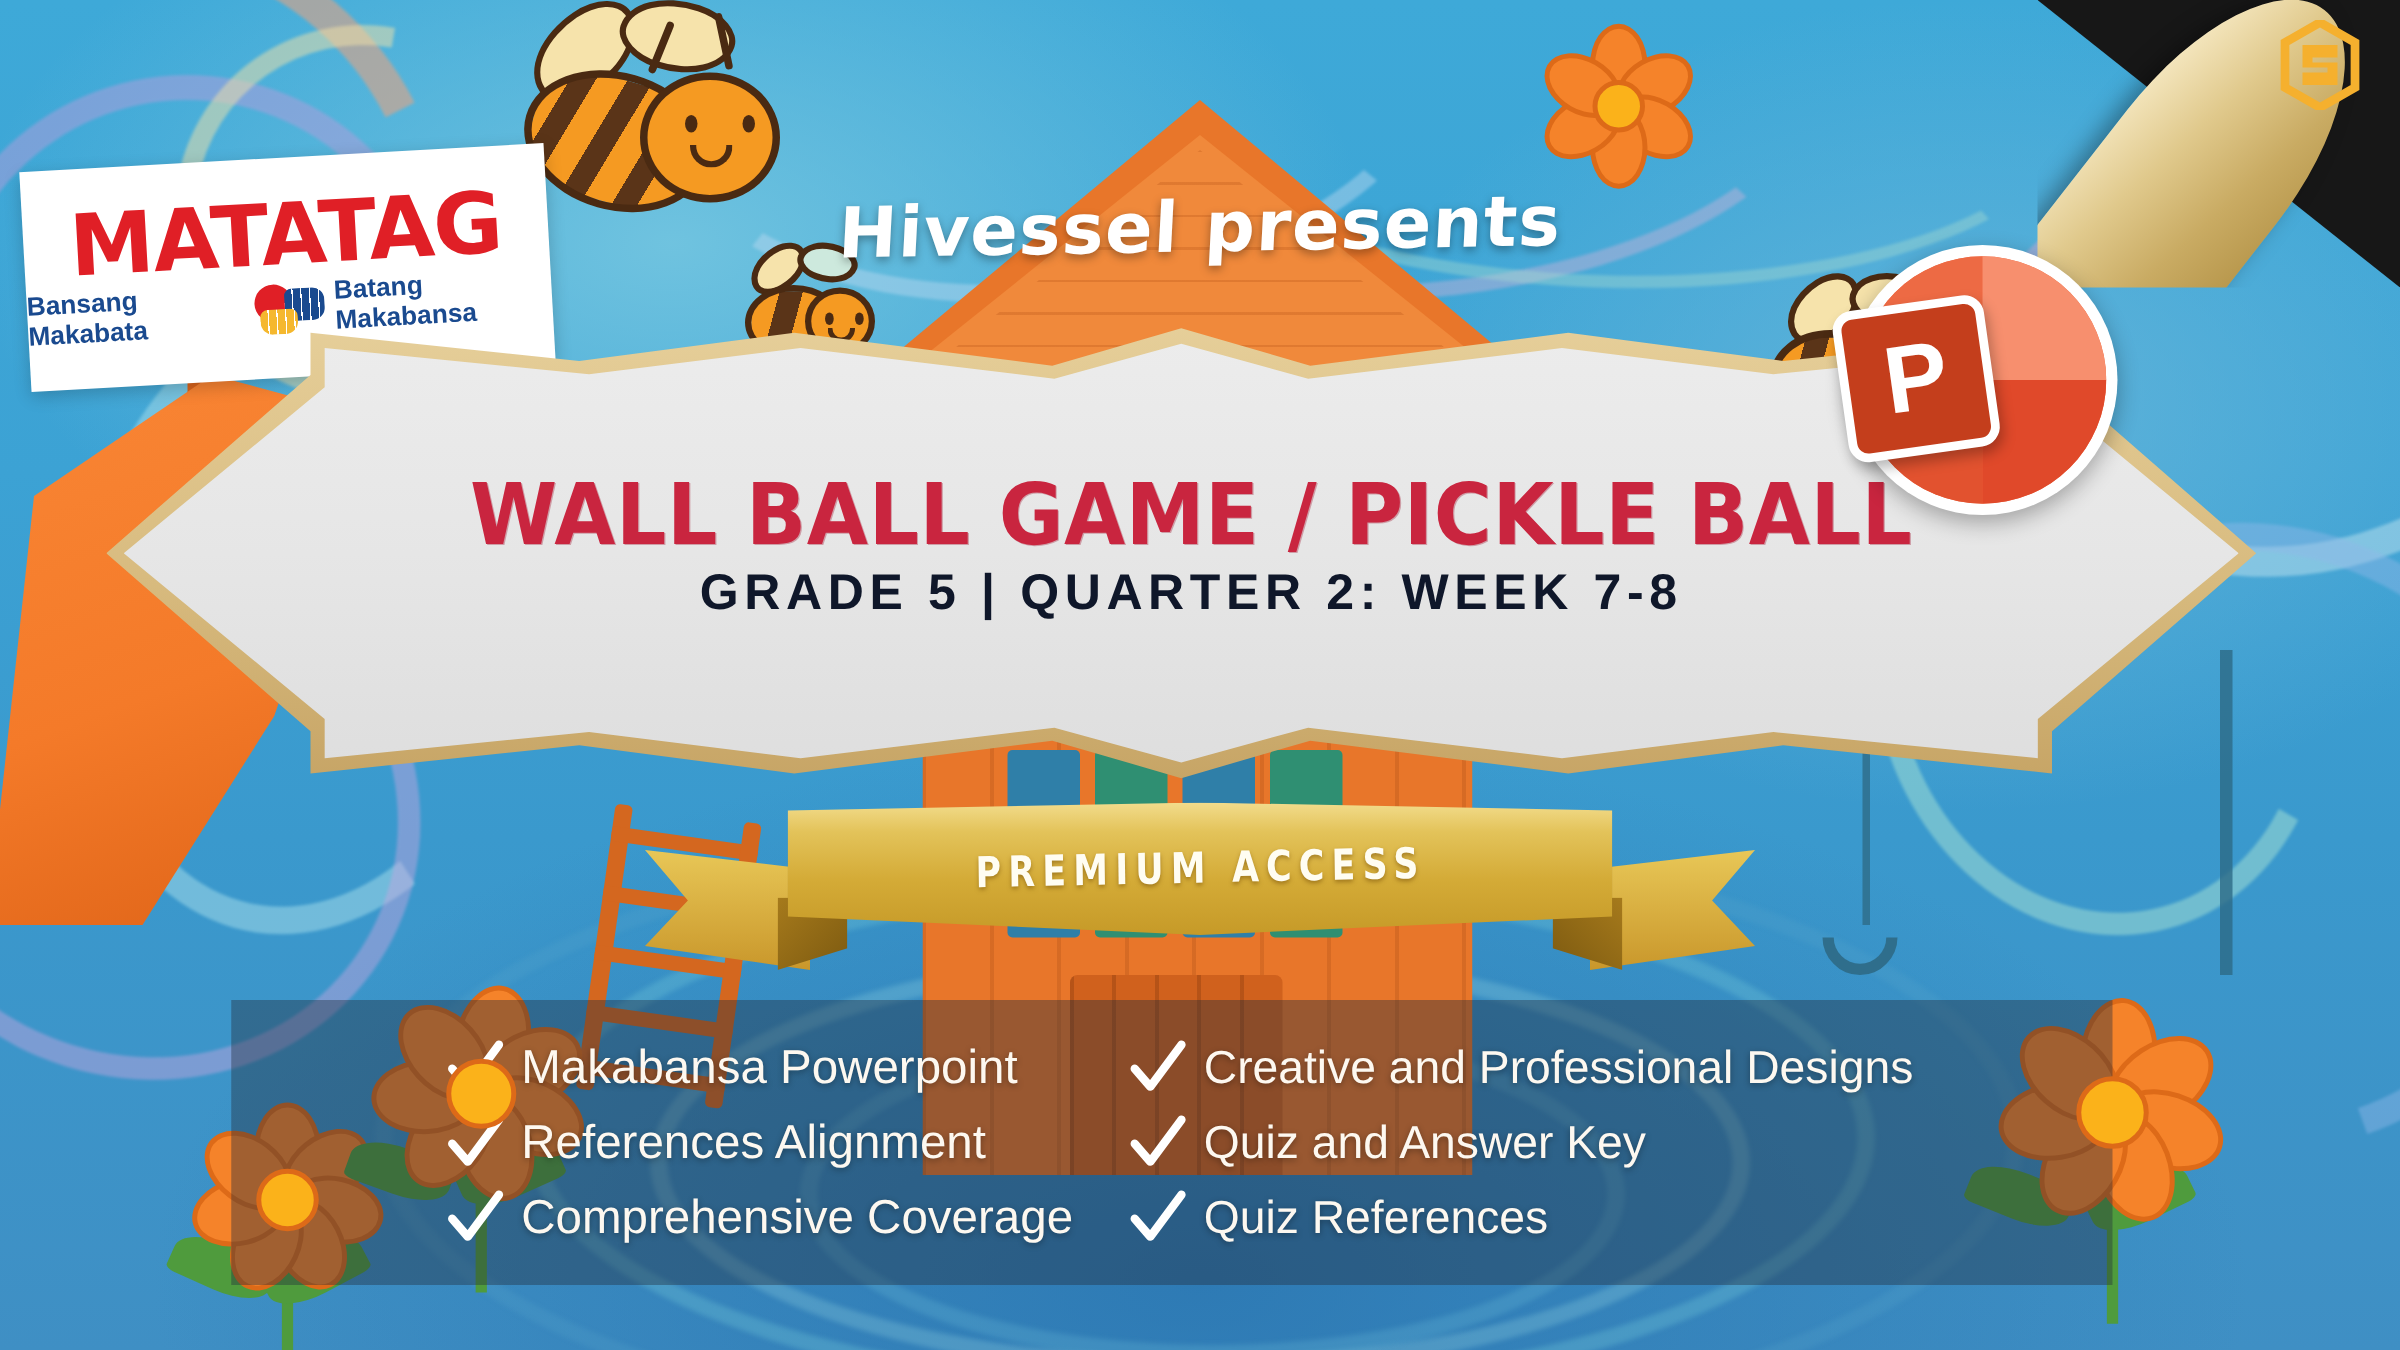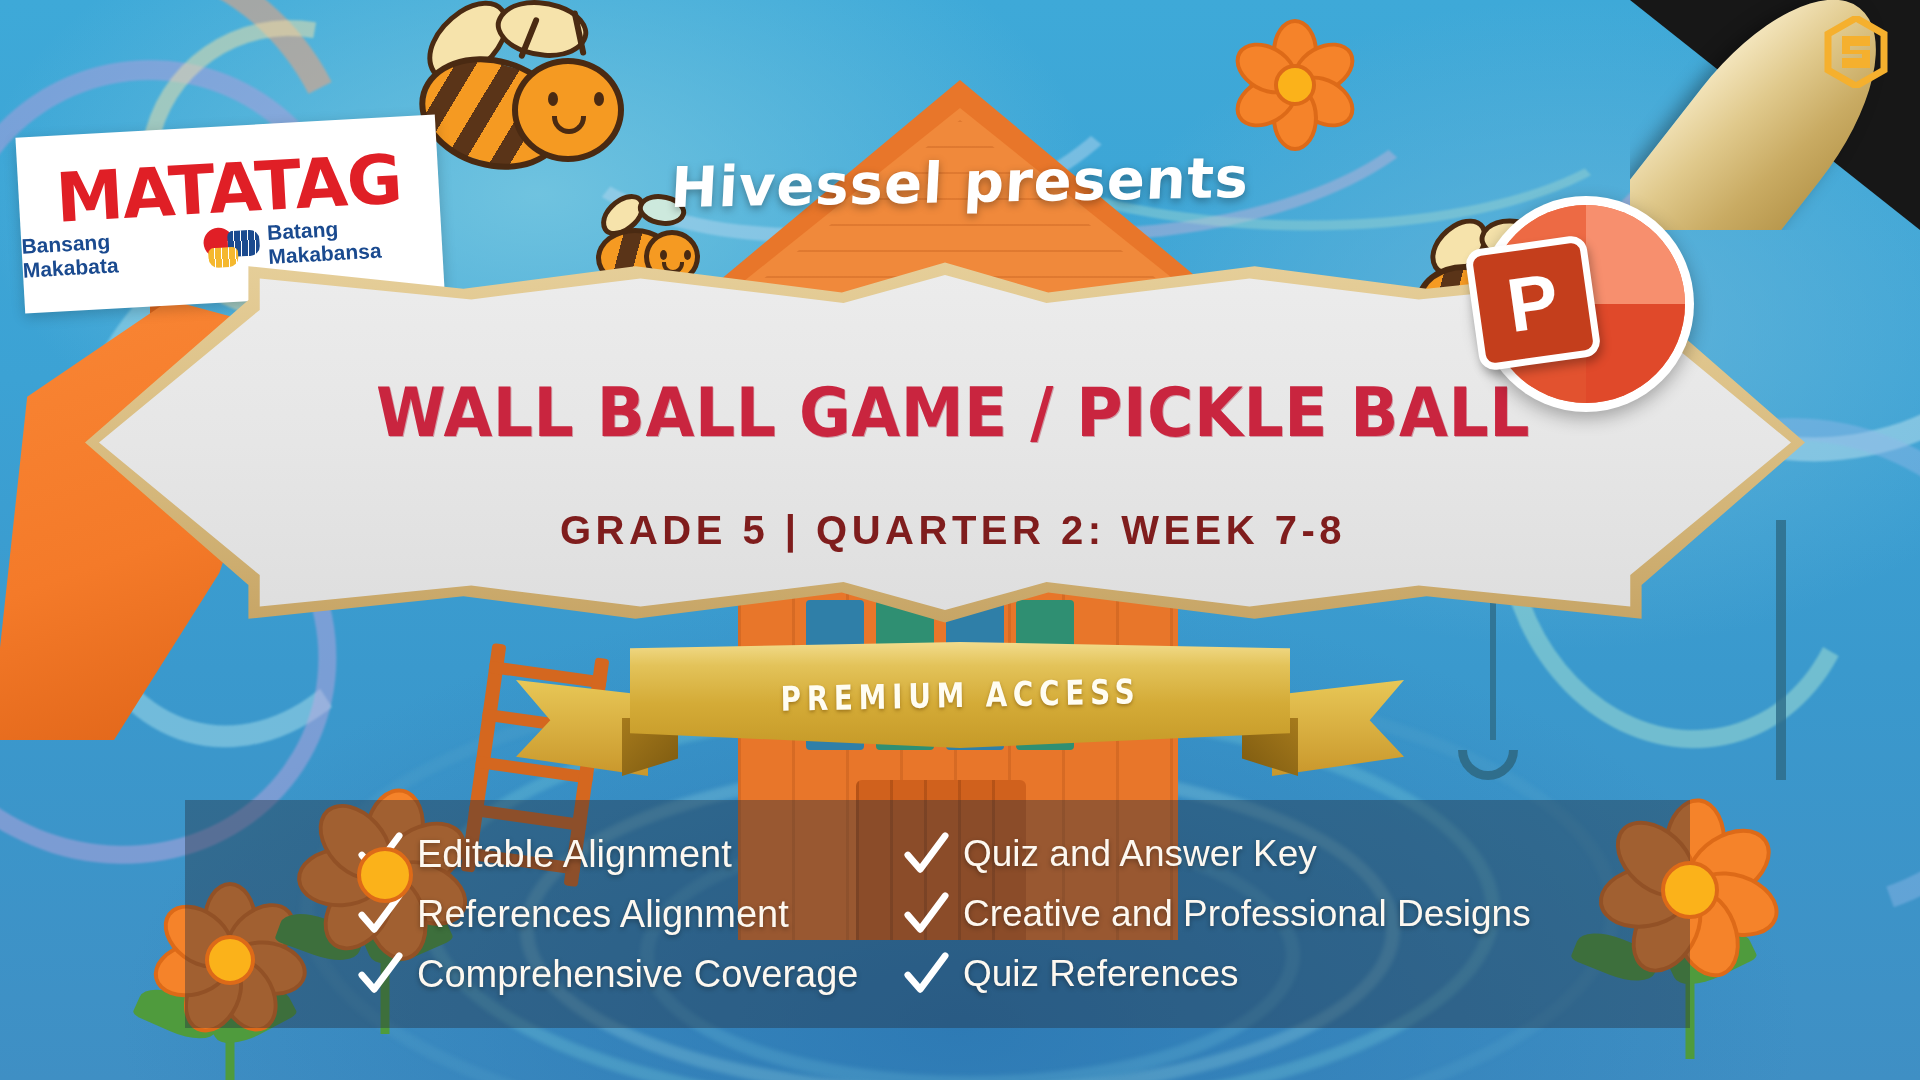--- a/index.html
+++ b/index.html
@@ -168,21 +168,21 @@
     );
   }
   .banner-text{ position:absolute; left:16px; right:0; top:118px; text-align:center; }
   .main-title{
     color:#c9253f; font-family:"DejaVu Sans", sans-serif;
     font-size:68px; font-weight:900; letter-spacing:.5px;
     transform:scaleX(.93); white-space:nowrap;
     text-shadow:1px 1px 0 rgba(160,20,45,.35);
   }
   .sub-title{
-    margin-top:56px; color:#7f1d1d; font-family:"Liberation Sans", sans-serif;
+    color:#0f172a; font-family:"Liberation Sans", sans-serif;
     font-size:40px; font-weight:700; letter-spacing:4.5px; white-space:nowrap;
   }
 
   
   .ribbon{ position:absolute; left:630px; top:642px; width:660px; height:130px; }
   .rb-tail{ position:absolute; top:38px; width:132px; height:96px;
             background:linear-gradient(180deg,#e8c757 0%,#c9972b 100%);
             filter:drop-shadow(0 4px 6px rgba(0,0,0,.3)); }
   .rb-tail-l{ left:-114px; clip-path:polygon(0 0, 100% 16%, 100% 100%, 0 80%, 26% 42%); }
   .rb-tail-r{ right:-114px; clip-path:polygon(100% 0, 0 16%, 0 100%, 100% 80%, 74% 42%); }
@@ -425,52 +425,52 @@
     </div>
   </div>
 
   <div class="features">
 
     <div class="fcol fcol-left">
       <div class="frow">
         <svg class="check" viewBox="0 0 48 48">
           <path d="M5 25 L18 40 L44 5" fill="none" stroke="#ffffff" stroke-width="7" stroke-linecap="round" stroke-linejoin="round"></path>
         </svg>
-        <span class="ftext">Editable Alignment</span>
+        <span class="ftext">Makabansa Powerpoint</span>
       </div>
       <div class="frow">
         <svg class="check" viewBox="0 0 48 48">
           <path d="M5 25 L18 40 L44 5" fill="none" stroke="#ffffff" stroke-width="7" stroke-linecap="round" stroke-linejoin="round"></path>
         </svg>
         <span class="ftext">References Alignment</span>
       </div>
       <div class="frow">
         <svg class="check" viewBox="0 0 48 48">
           <path d="M5 25 L18 40 L44 5" fill="none" stroke="#ffffff" stroke-width="7" stroke-linecap="round" stroke-linejoin="round"></path>
         </svg>
         <span class="ftext">Comprehensive Coverage</span>
       </div>
     </div>
 
     <div class="fcol fcol-right">
       <div class="frow">
         <svg class="check" viewBox="0 0 48 48">
           <path d="M5 25 L18 40 L44 5" fill="none" stroke="#ffffff" stroke-width="7" stroke-linecap="round" stroke-linejoin="round"></path>
         </svg>
+        <span class="ftext">Creative and Professional Designs</span>
+      </div>
+      <div class="frow">
+        <svg class="check" viewBox="0 0 48 48">
+          <path d="M5 25 L18 40 L44 5" fill="none" stroke="#ffffff" stroke-width="7" stroke-linecap="round" stroke-linejoin="round"></path>
+        </svg>
         <span class="ftext">Quiz and Answer Key</span>
       </div>
       <div class="frow">
         <svg class="check" viewBox="0 0 48 48">
           <path d="M5 25 L18 40 L44 5" fill="none" stroke="#ffffff" stroke-width="7" stroke-linecap="round" stroke-linejoin="round"></path>
         </svg>
-        <span class="ftext">Creative and Professional Designs</span>
-      </div>
-      <div class="frow">
-        <svg class="check" viewBox="0 0 48 48">
-          <path d="M5 25 L18 40 L44 5" fill="none" stroke="#ffffff" stroke-width="7" stroke-linecap="round" stroke-linejoin="round"></path>
-        </svg>
         <span class="ftext">Quiz References</span>
       </div>
     </div>
 
   </div>
 
 </div>
 
 </body></html>

